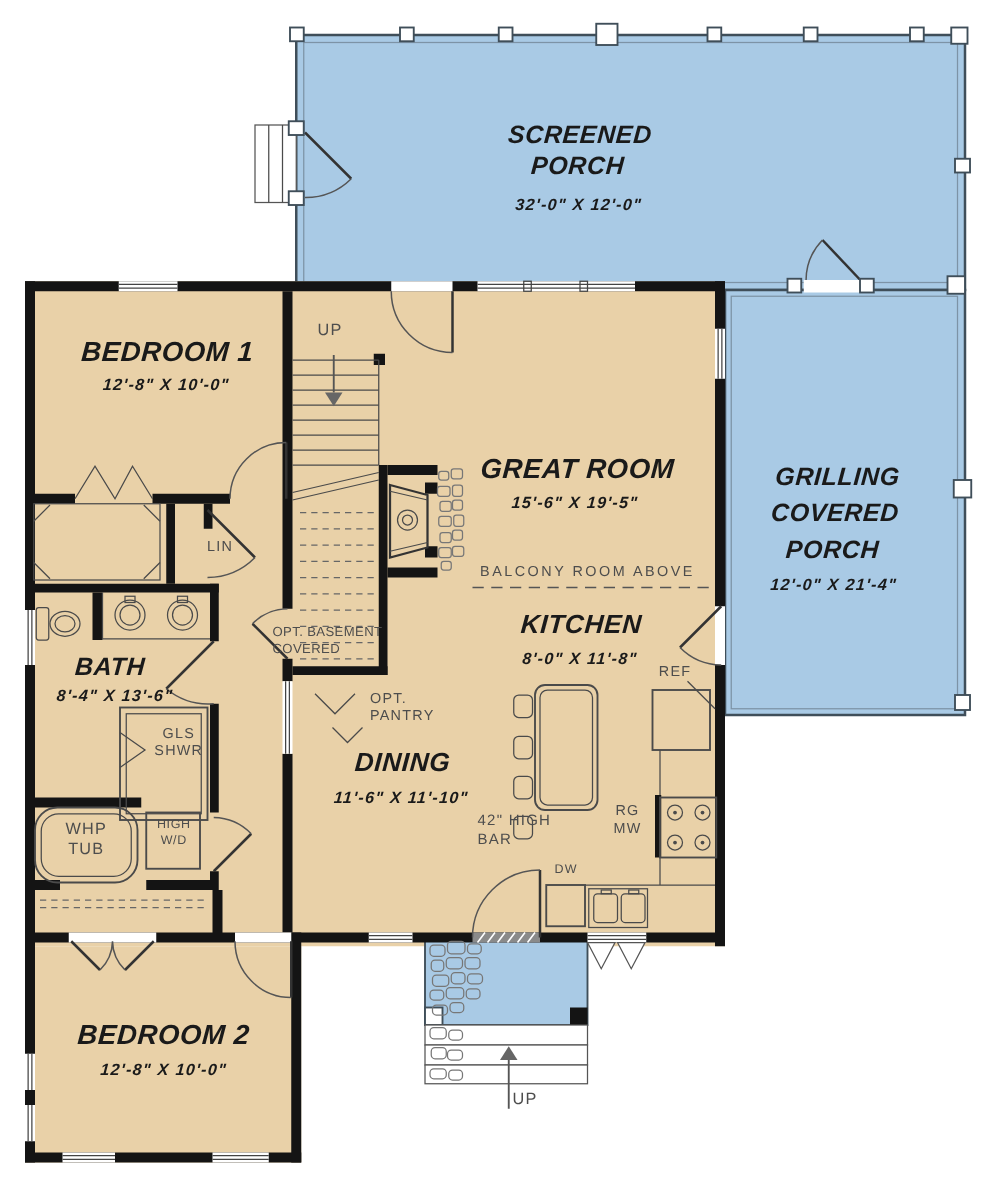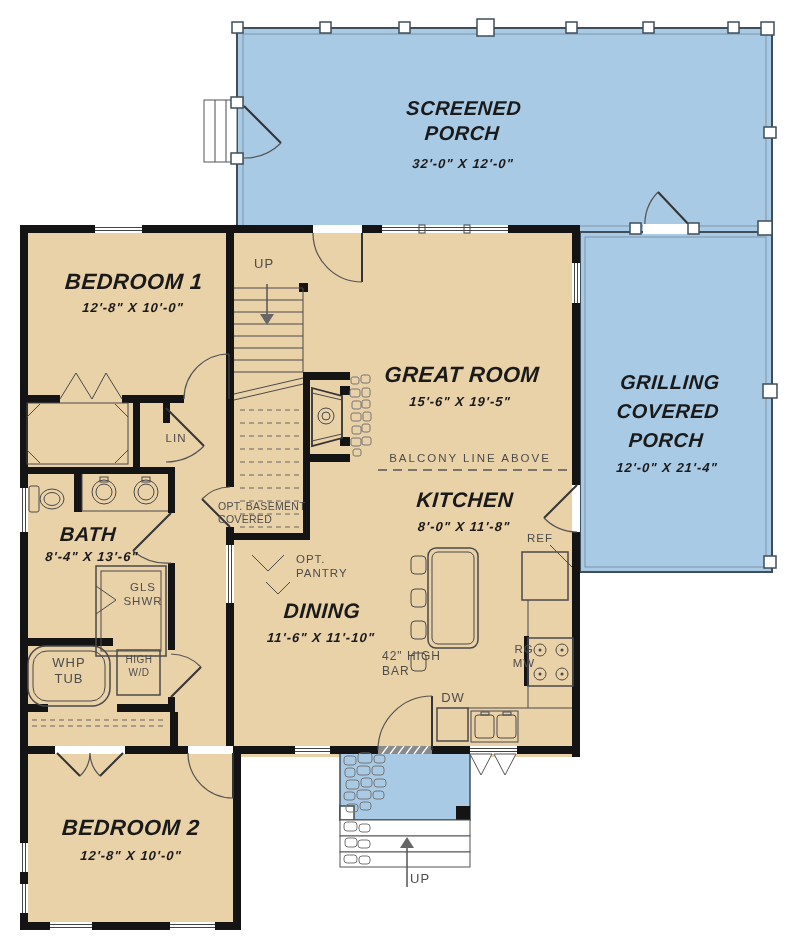--- a/index.html
+++ b/index.html
@@ -346,26 +346,26 @@
   <div class="lbl room-name fs22" style="left:131px;top:814px;">BEDROOM 2</div>
   <div class="lbl room-dims" style="left:131px;top:848px;">12'-8" X 10'-0"</div>
 
   <div class="lbl sm" style="left:254px;top:256px;font-size:13px;">UP</div>
   <div class="lbl sm" style="left:410px;top:871px;font-size:13px;">UP</div>
   <div class="lbl sm ctr" style="left:176px;top:431px;font-size:11.5px;">LIN</div>
   <div class="lbl sm" style="left:218px;top:500px;font-size:10.5px;letter-spacing:.3px;">OPT. BASEMENT
 COVERED</div>
   <div class="lbl sm" style="left:296px;top:552px;font-size:11.5px;">OPT.
 PANTRY</div>
-  <div class="lbl sm ctr" style="left:470px;top:451px;font-size:11.5px;letter-spacing:2px;">BALCONY LINE ABOVE</div>
+  <div class="lbl sm ctr" style="left:470px;top:451px;font-size:11.5px;letter-spacing:2px;">BALCONY ROOM ABOVE</div>
   <div class="lbl sm ctr" style="left:143px;top:580px;font-size:11.5px;">GLS
 SHWR</div>
   <div class="lbl sm ctr" style="left:69px;top:655px;font-size:13px;">WHP
 TUB</div>
   <div class="lbl sm ctr" style="left:139px;top:654px;font-size:10px;letter-spacing:.5px;">HIGH
 W/D</div>
   <div class="lbl sm ctr" style="left:540px;top:531px;font-size:11.5px;text-align:right;">REF</div>
-  <div class="lbl sm ctr" style="left:524px;top:642px;font-size:11.5px;">RG
+  <div class="lbl sm ctr" style="left:502px;top:642px;font-size:11.5px;">RG
 MW</div>
-  <div class="lbl sm ctr" style="left:453px;top:690px;font-size:13px;">DW</div>
+  <div class="lbl sm ctr" style="left:453px;top:690px;font-size:10px;">DW</div>
   <div class="lbl sm" style="left:382px;top:649px;font-size:12px;">42" HIGH
 BAR</div>
 </div>
 
 </body></html>

